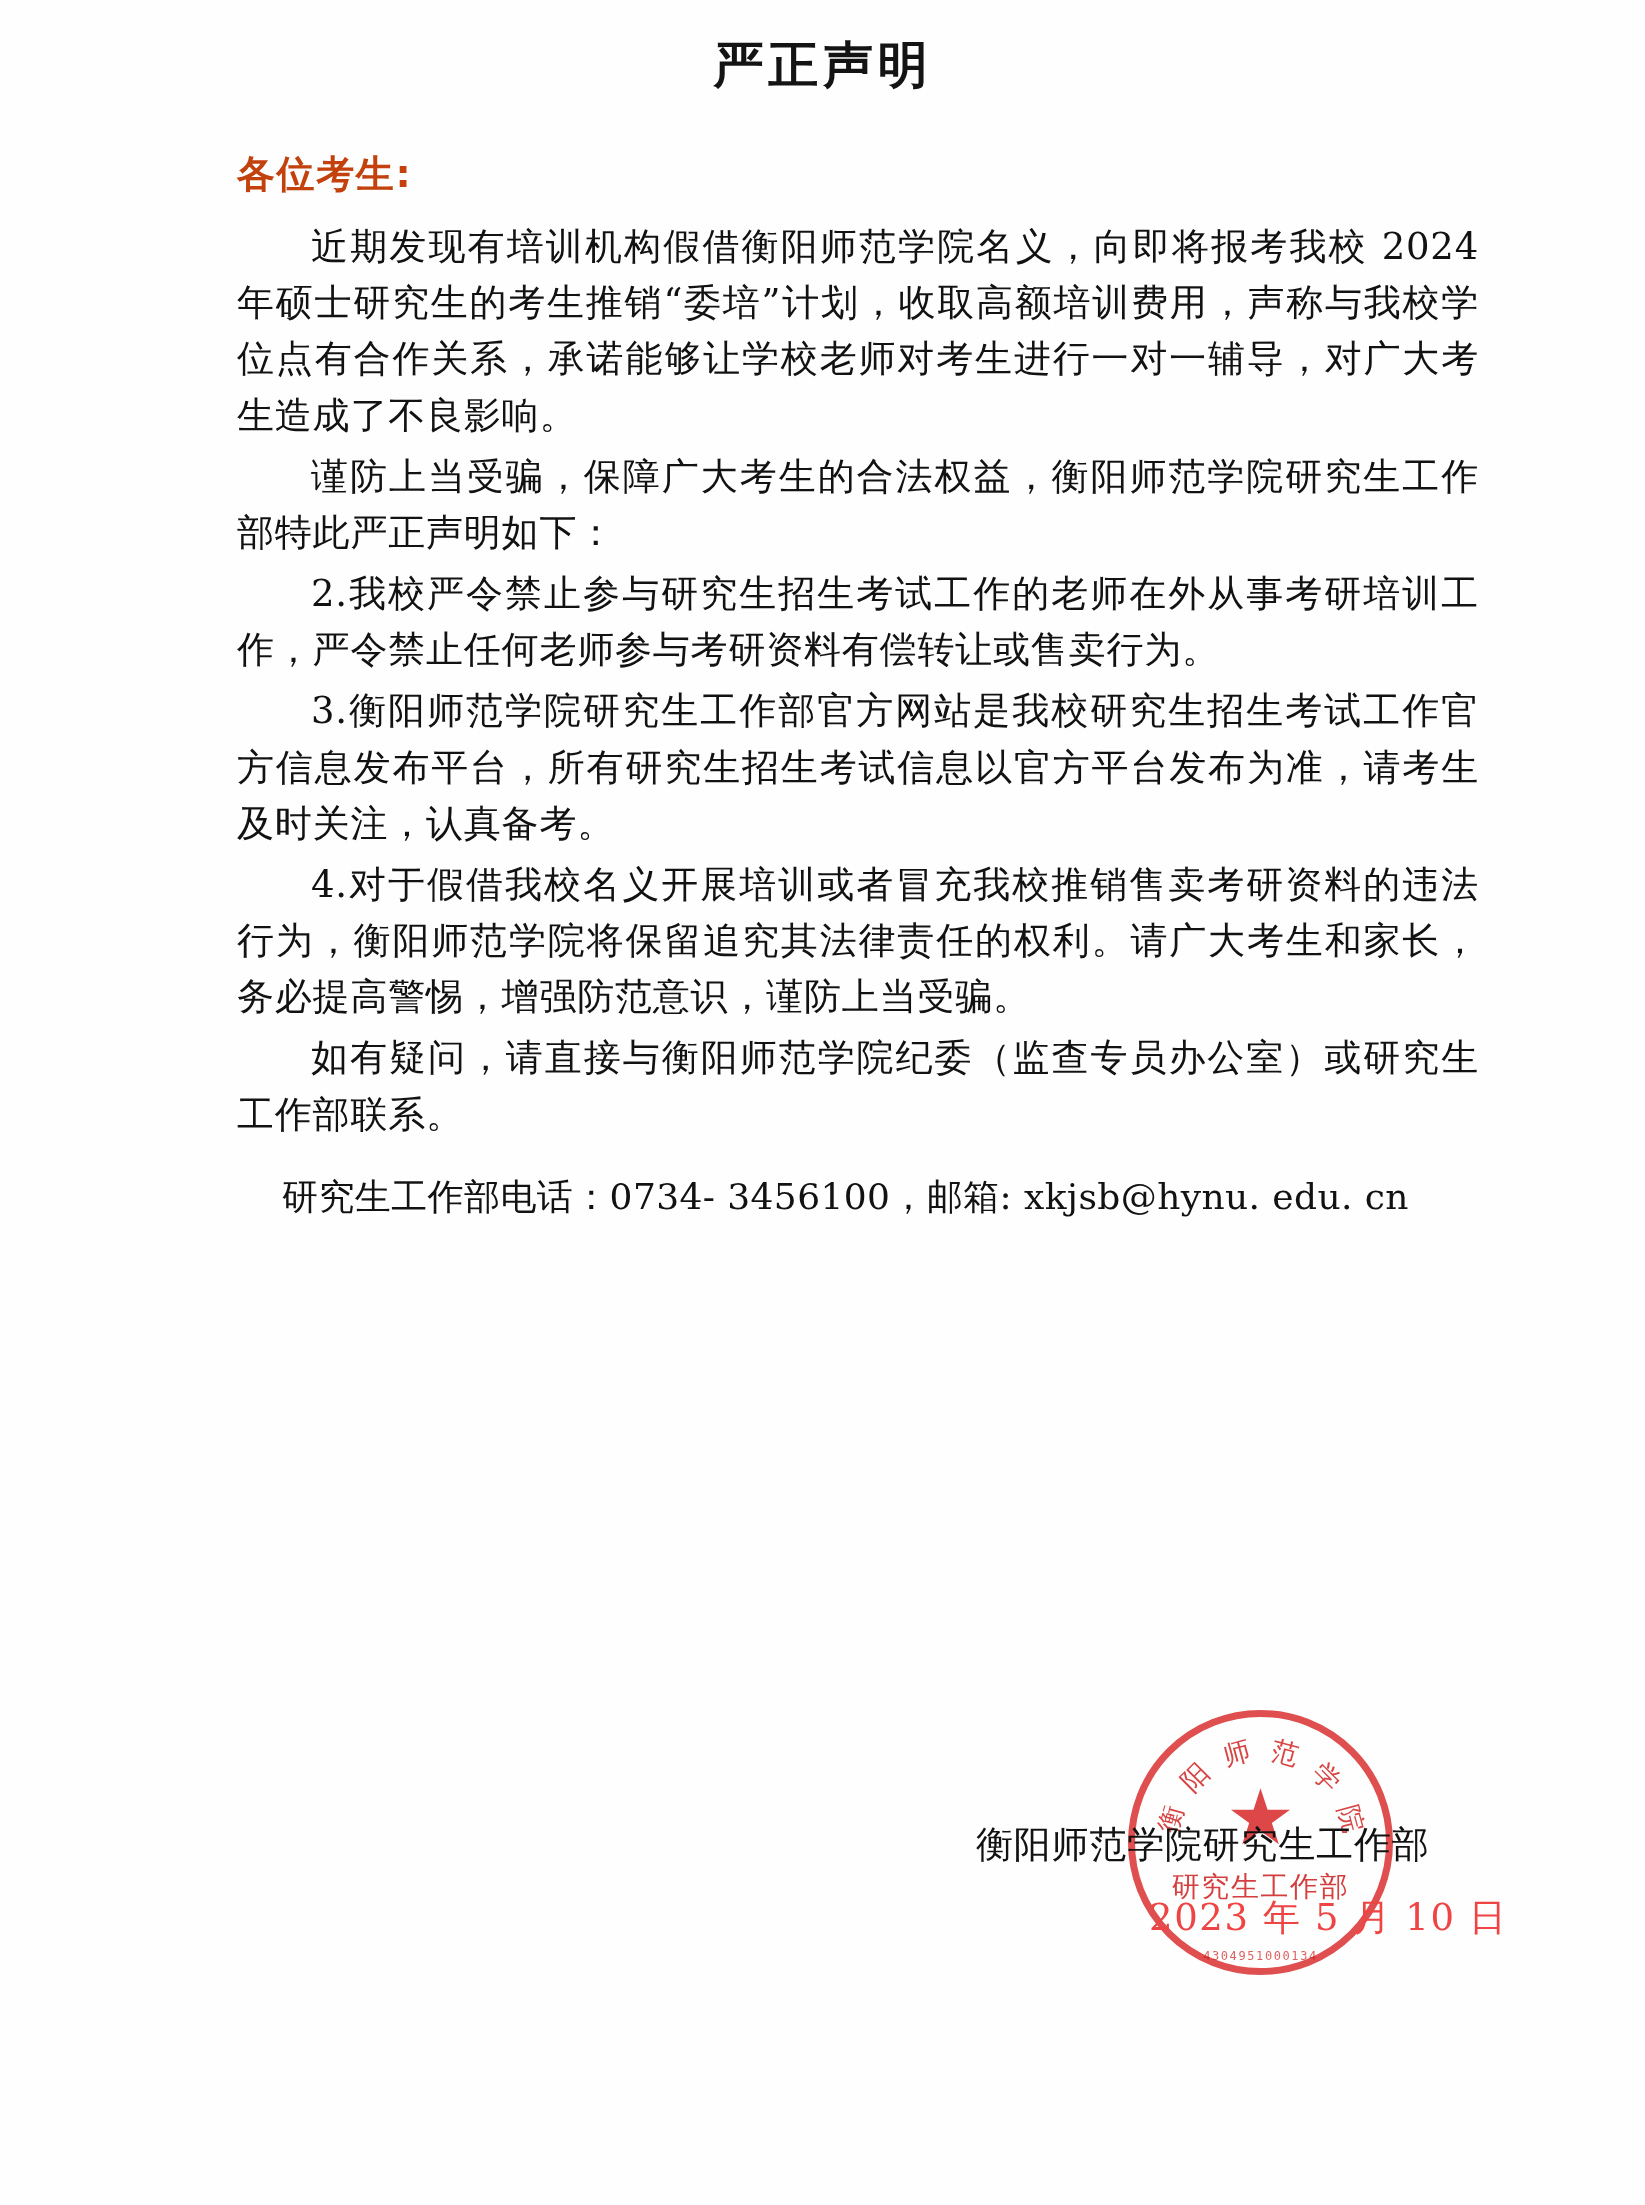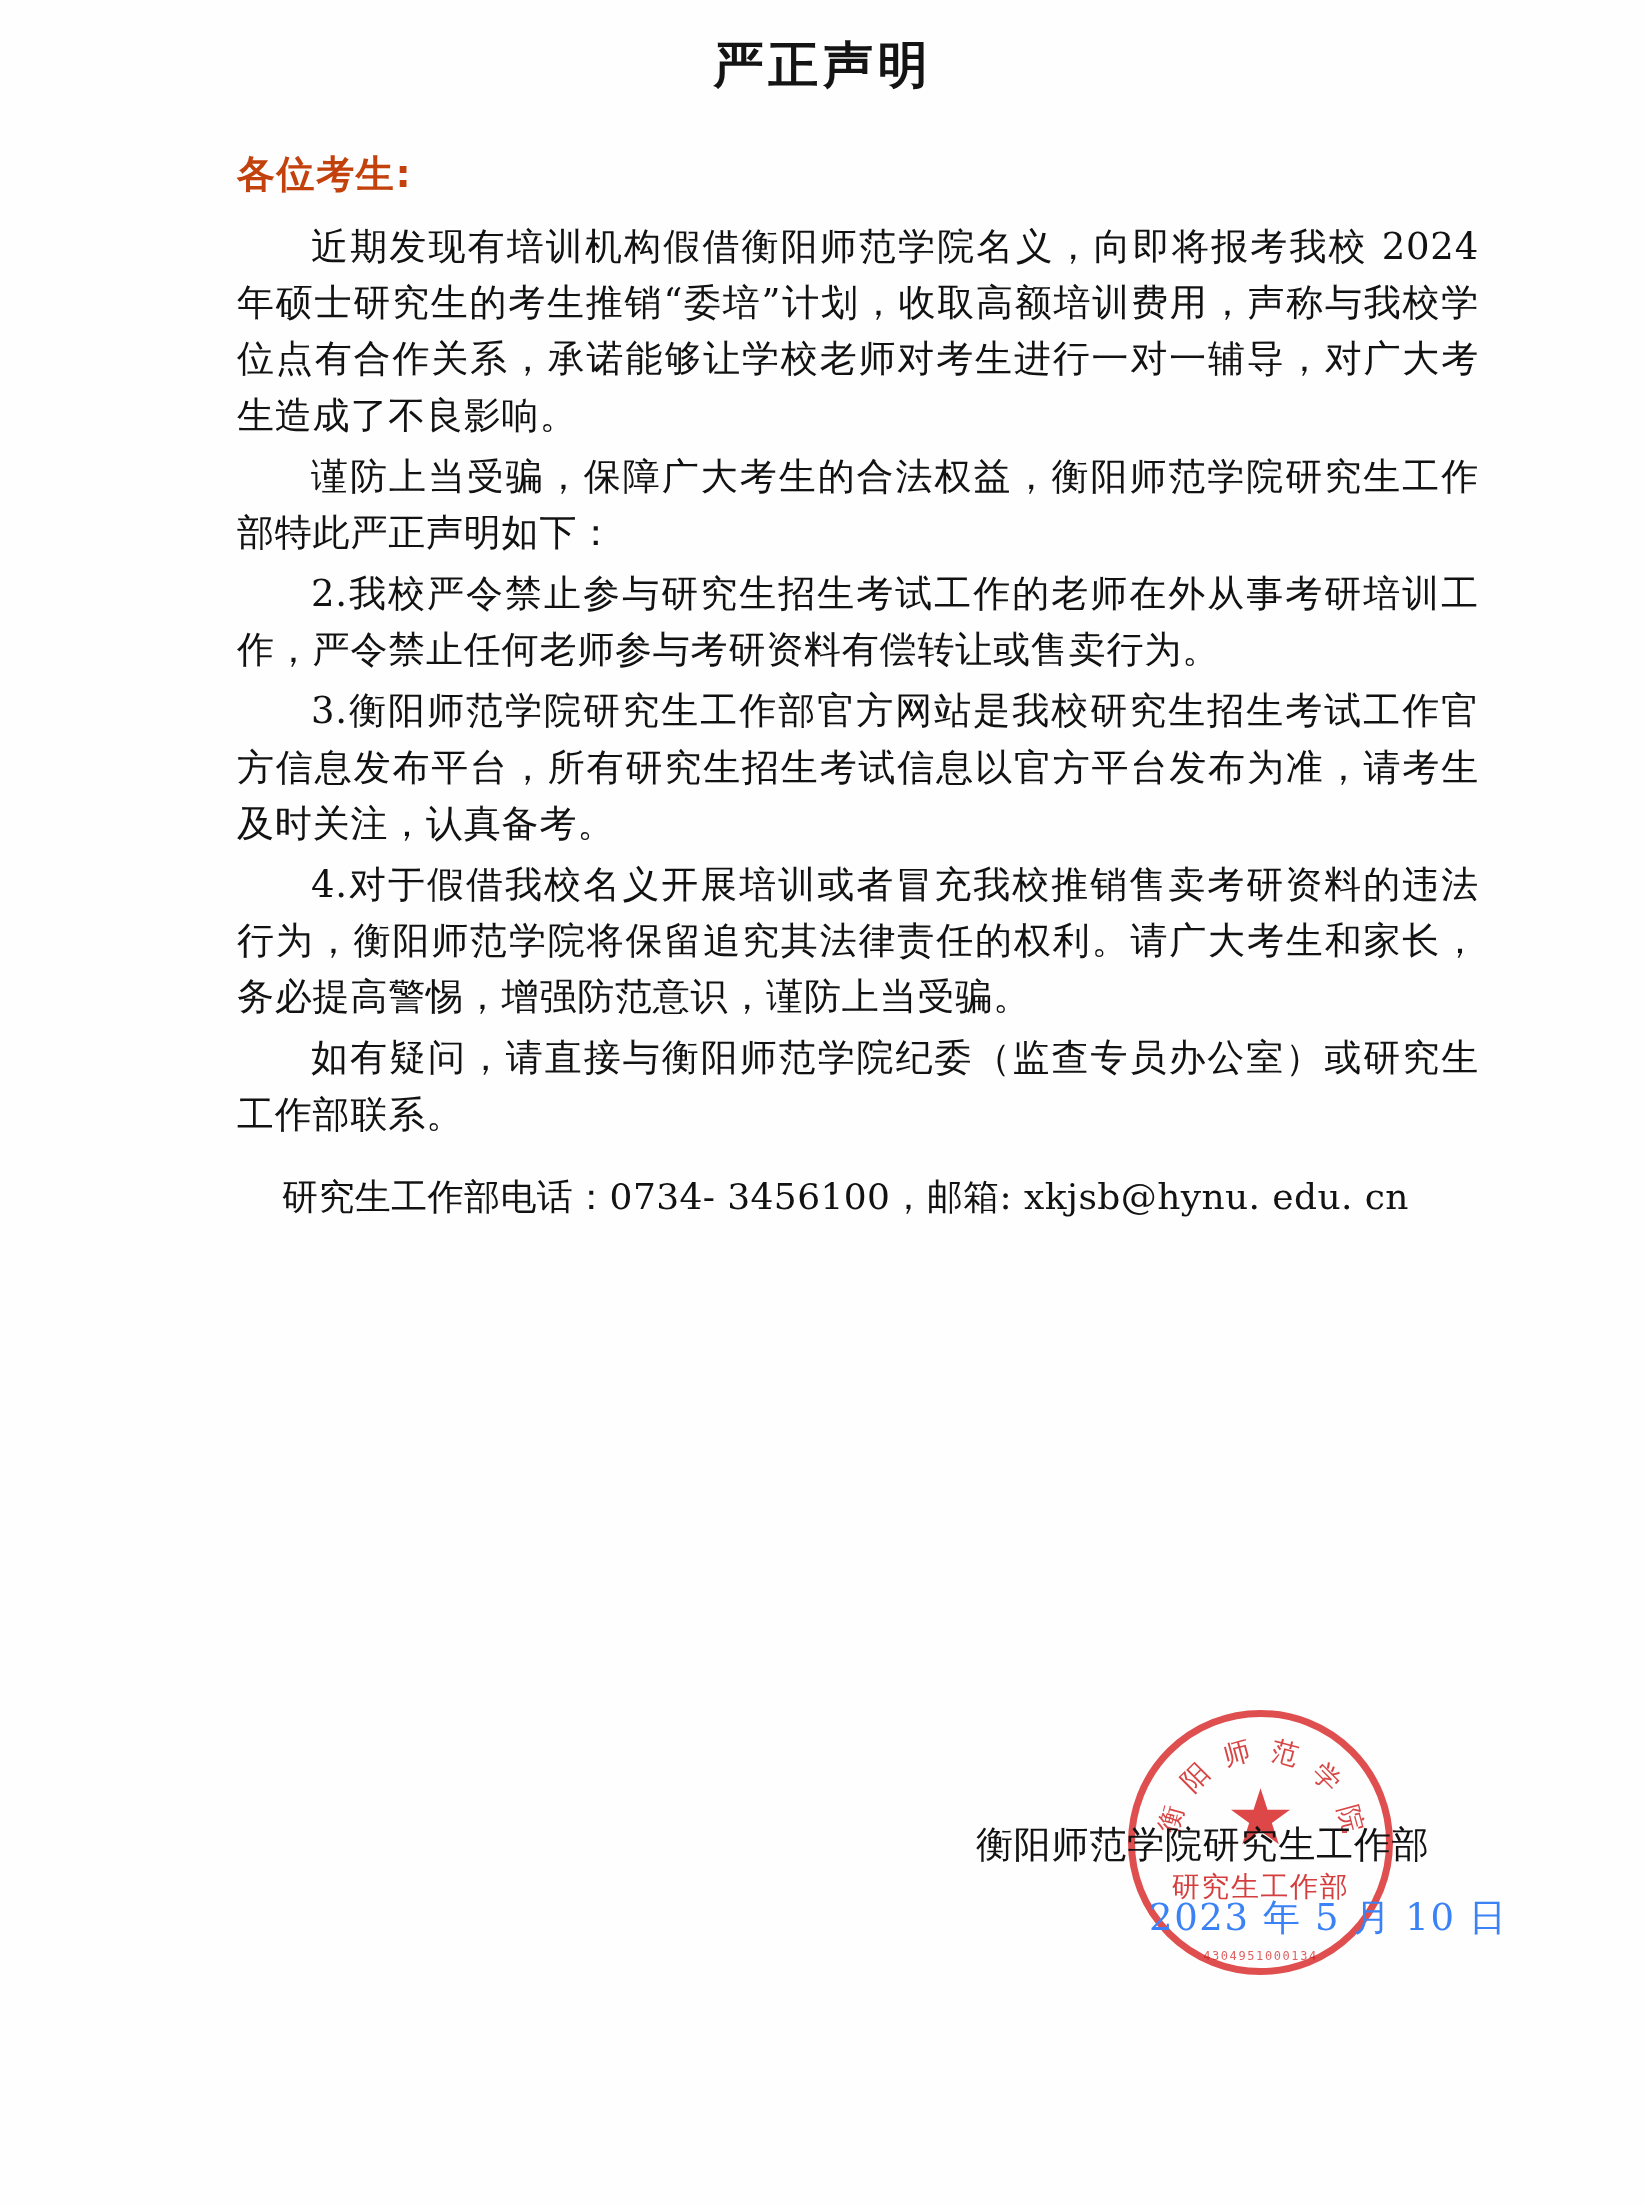--- a/index.html
+++ b/index.html
@@ -79,21 +79,21 @@
     letter-spacing: 0.8px;
     color: #121212;
     white-space: nowrap;
   }
   .sign-date {
     position: absolute;
     left: 1149px;
     top: 1893px;
     font-size: 37px;
     letter-spacing: 1.6px;
-    color: #3b82f6;
+    color: #ef4444;
     white-space: nowrap;
   }
   
   .seal {
     position: absolute;
     left: 1128px;
     top: 1710px;
     width: 265px;
     height: 265px;
     pointer-events: none;

